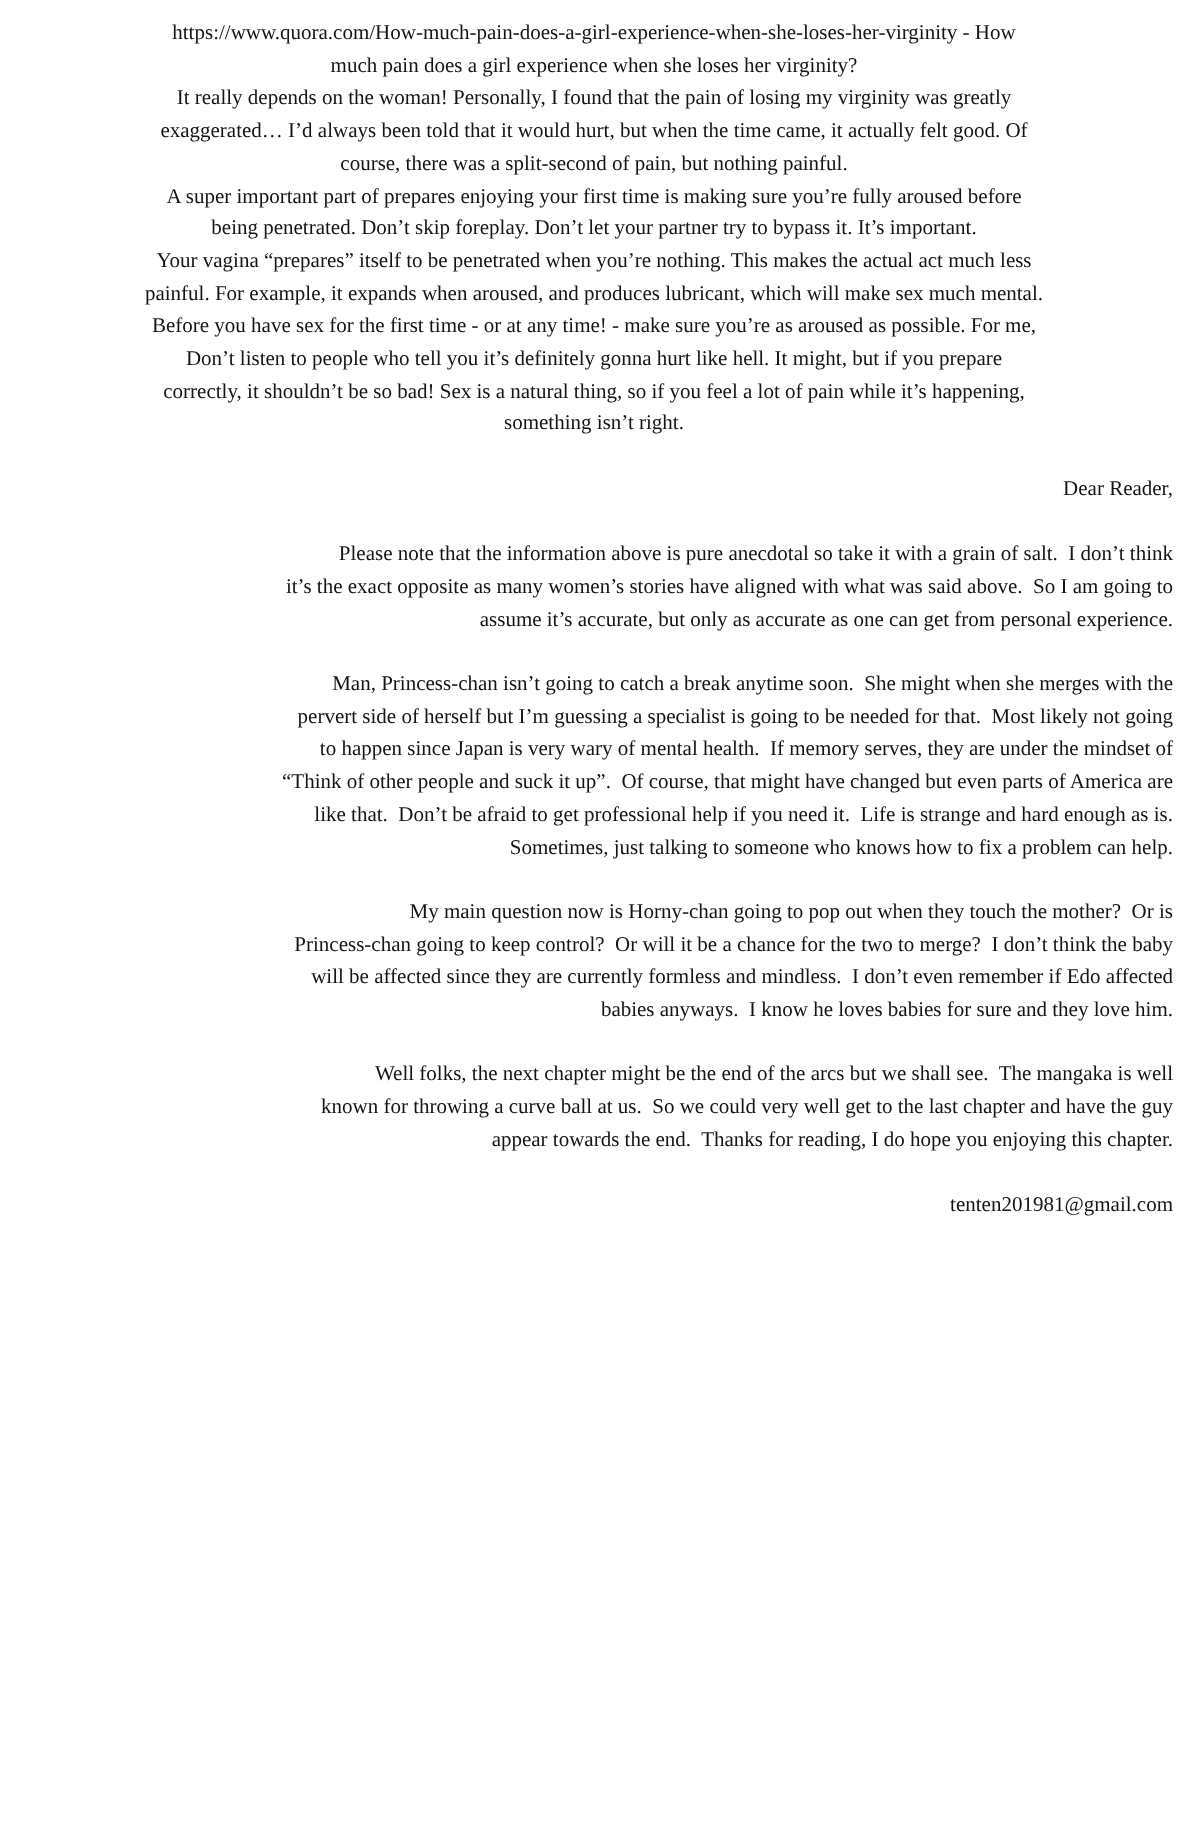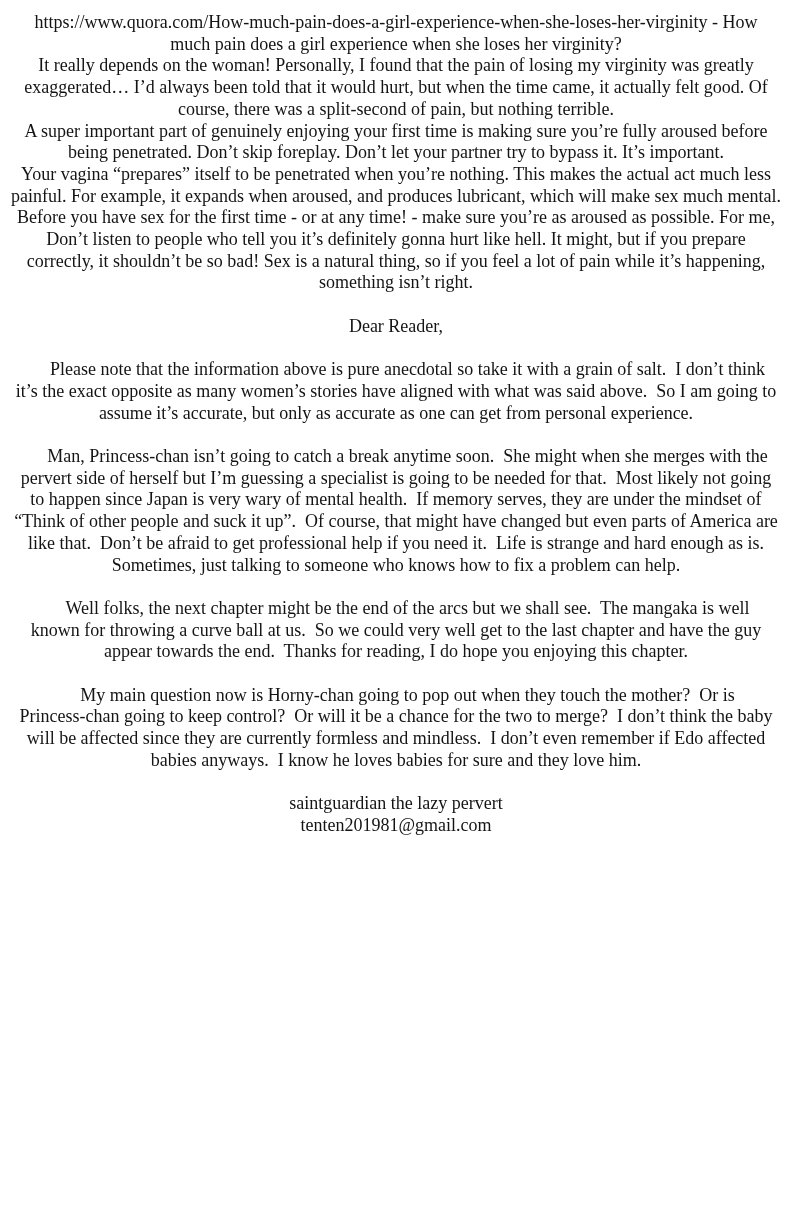--- a/index.html
+++ b/index.html
@@ -12,55 +12,55 @@
     height: 1224px;
     overflow: hidden;
     font-family: "Liberation Serif", "DejaVu Serif", serif;
     color: #141414;
   }
   .page {
     box-sizing: border-box;
     width: 792px;
     height: 1224px;
     padding: 12px 10px 0 10px;
-    font-size: 18px;
+    font-size: 14px;
     line-height: 21.7px;
   }
   .line {
     white-space: pre;   
   }
   .quote-block {
     text-align: center;
   }
   .salutation,
   .paragraph,
   .closing,
   .signature-block {
     margin-top: 21.7px;
-    text-align: center;
+    text-align: right;
   }
   .paragraph.indent .line:first-child {
     text-indent: 23px;
   }
   .signature-block .line {
     white-space: pre;
   }
 </style>
 </head>
 <body>
 
 <div class="page">
 
   <div class="quote-block">
       <div class="line">https://www.quora.com/How-much-pain-does-a-girl-experience-when-she-loses-her-virginity - How</div>
       <div class="line">much pain does a girl experience when she loses her virginity?</div>
       <div class="line">It really depends on the woman! Personally, I found that the pain of losing my virginity was greatly</div>
       <div class="line">exaggerated… I’d always been told that it would hurt, but when the time came, it actually felt good. Of</div>
-      <div class="line">course, there was a split-second of pain, but nothing terrible.</div>
-      <div class="line">A super important part of genuinely enjoying your first time is making sure you’re fully aroused before</div>
+      <div class="line">course, there was a split-second of pain, but nothing painful.</div>
+      <div class="line">A super important part of prepares enjoying your first time is making sure you’re fully aroused before</div>
       <div class="line">being penetrated. Don’t skip foreplay. Don’t let your partner try to bypass it. It’s important.</div>
       <div class="line">Your vagina “prepares” itself to be penetrated when you’re nothing. This makes the actual act much less</div>
       <div class="line">painful. For example, it expands when aroused, and produces lubricant, which will make sex much mental.</div>
       <div class="line">Before you have sex for the first time - or at any time! - make sure you’re as aroused as possible. For me,</div>
       <div class="line">Don’t listen to people who tell you it’s definitely gonna hurt like hell. It might, but if you prepare</div>
       <div class="line">correctly, it shouldn’t be so bad! Sex is a natural thing, so if you feel a lot of pain while it’s happening,</div>
       <div class="line">something isn’t right.</div>
     </div>
 
   <div class="salutation line">Dear Reader,</div>
@@ -74,31 +74,30 @@
   <div class="paragraph indent">
       <div class="line">Man, Princess-chan isn’t going to catch a break anytime soon.  She might when she merges with the</div>
       <div class="line">pervert side of herself but I’m guessing a specialist is going to be needed for that.  Most likely not going</div>
       <div class="line">to happen since Japan is very wary of mental health.  If memory serves, they are under the mindset of</div>
       <div class="line">“Think of other people and suck it up”.  Of course, that might have changed but even parts of America are</div>
       <div class="line">like that.  Don’t be afraid to get professional help if you need it.  Life is strange and hard enough as is.</div>
       <div class="line">Sometimes, just talking to someone who knows how to fix a problem can help.</div>
     </div>
 
   <div class="paragraph indent">
-      <div class="line">Well folks, the next chapter might be the end of the arcs but we shall see.  The mangaka is well</div>
-      <div class="line">known for throwing a curve ball at us.  So we could very well get to the last chapter and have the guy</div>
-      <div class="line">appear towards the end.  Thanks for reading, I do hope you enjoying this chapter.</div>
-    </div>
-
-  <div class="paragraph indent">
       <div class="line">My main question now is Horny-chan going to pop out when they touch the mother?  Or is</div>
       <div class="line">Princess-chan going to keep control?  Or will it be a chance for the two to merge?  I don’t think the baby</div>
       <div class="line">will be affected since they are currently formless and mindless.  I don’t even remember if Edo affected</div>
       <div class="line">babies anyways.  I know he loves babies for sure and they love him.</div>
     </div>
 
+  <div class="paragraph indent">
+      <div class="line">Well folks, the next chapter might be the end of the arcs but we shall see.  The mangaka is well</div>
+      <div class="line">known for throwing a curve ball at us.  So we could very well get to the last chapter and have the guy</div>
+      <div class="line">appear towards the end.  Thanks for reading, I do hope you enjoying this chapter.</div>
+    </div>
+
 
   <div class="signature-block">
-    <div class="line">saintguardian the lazy pervert</div>
     <div class="line">tenten201981@gmail.com</div>
   </div>
 
 </div>
 
 </body></html>

